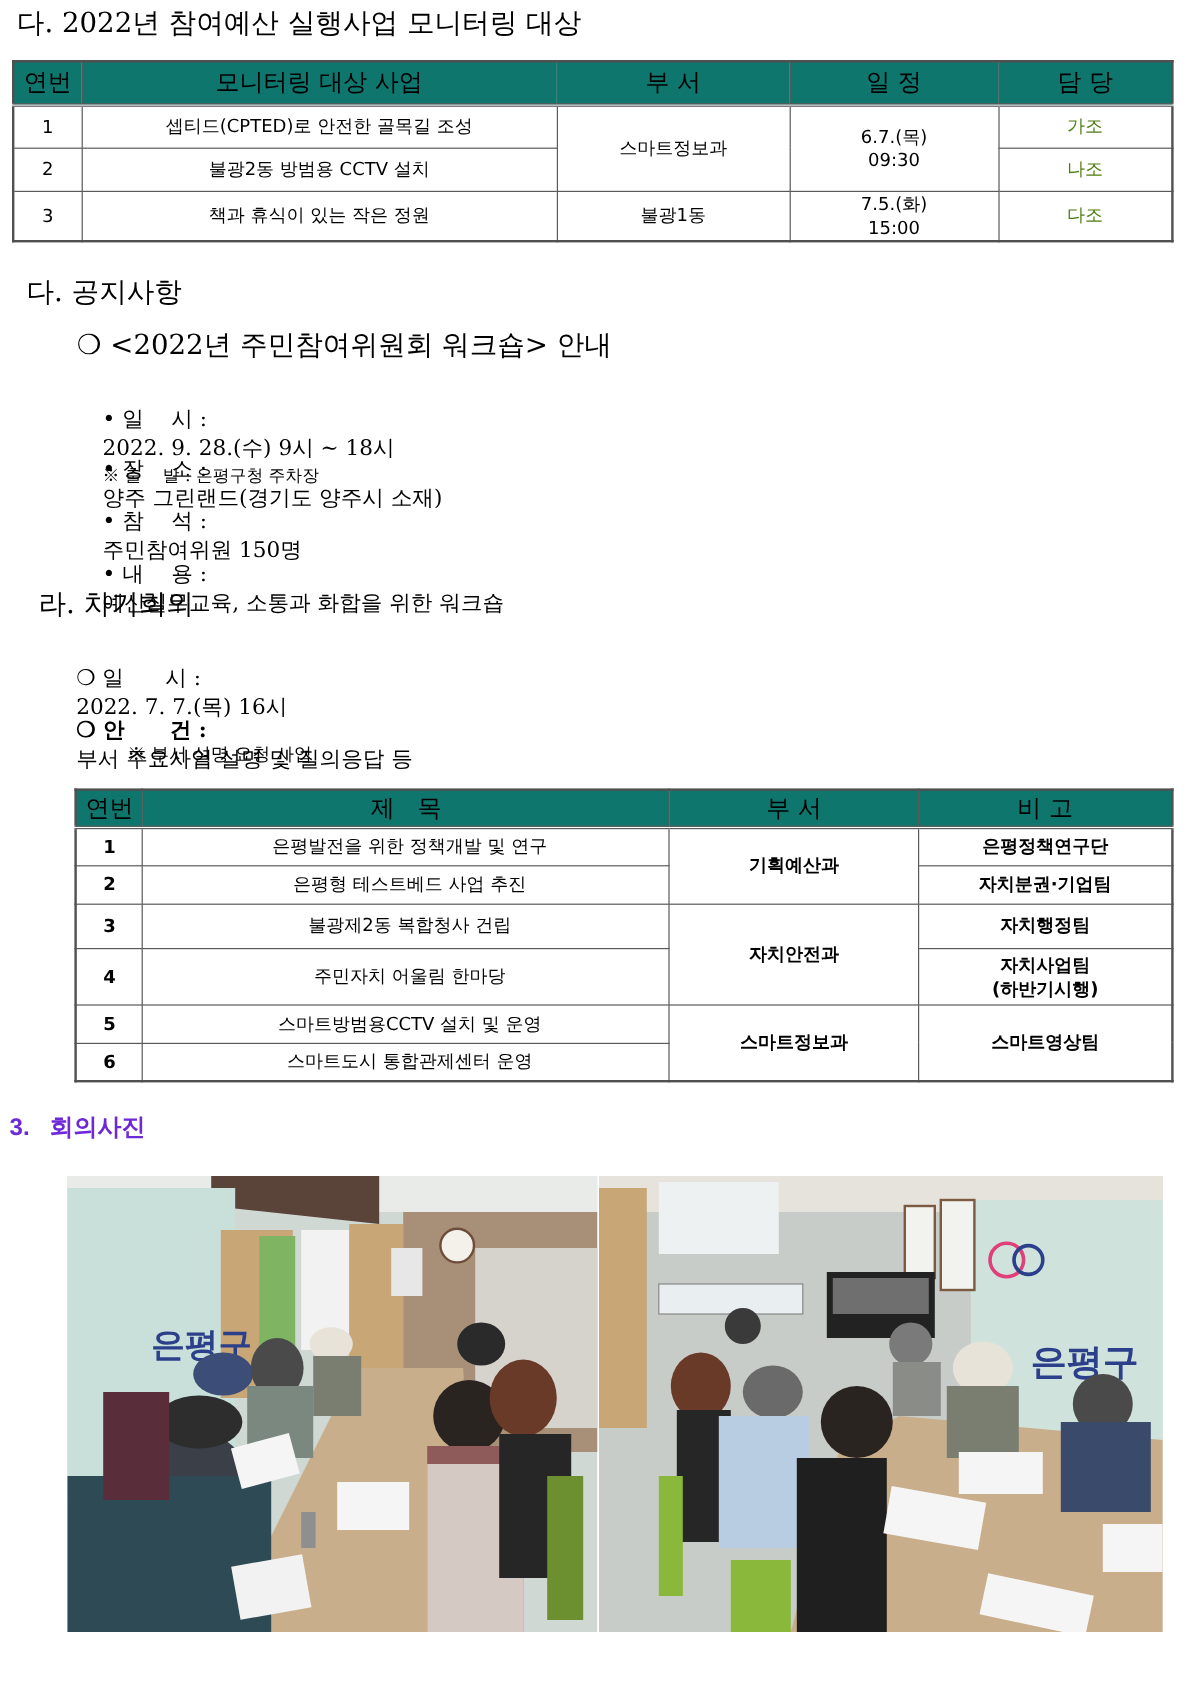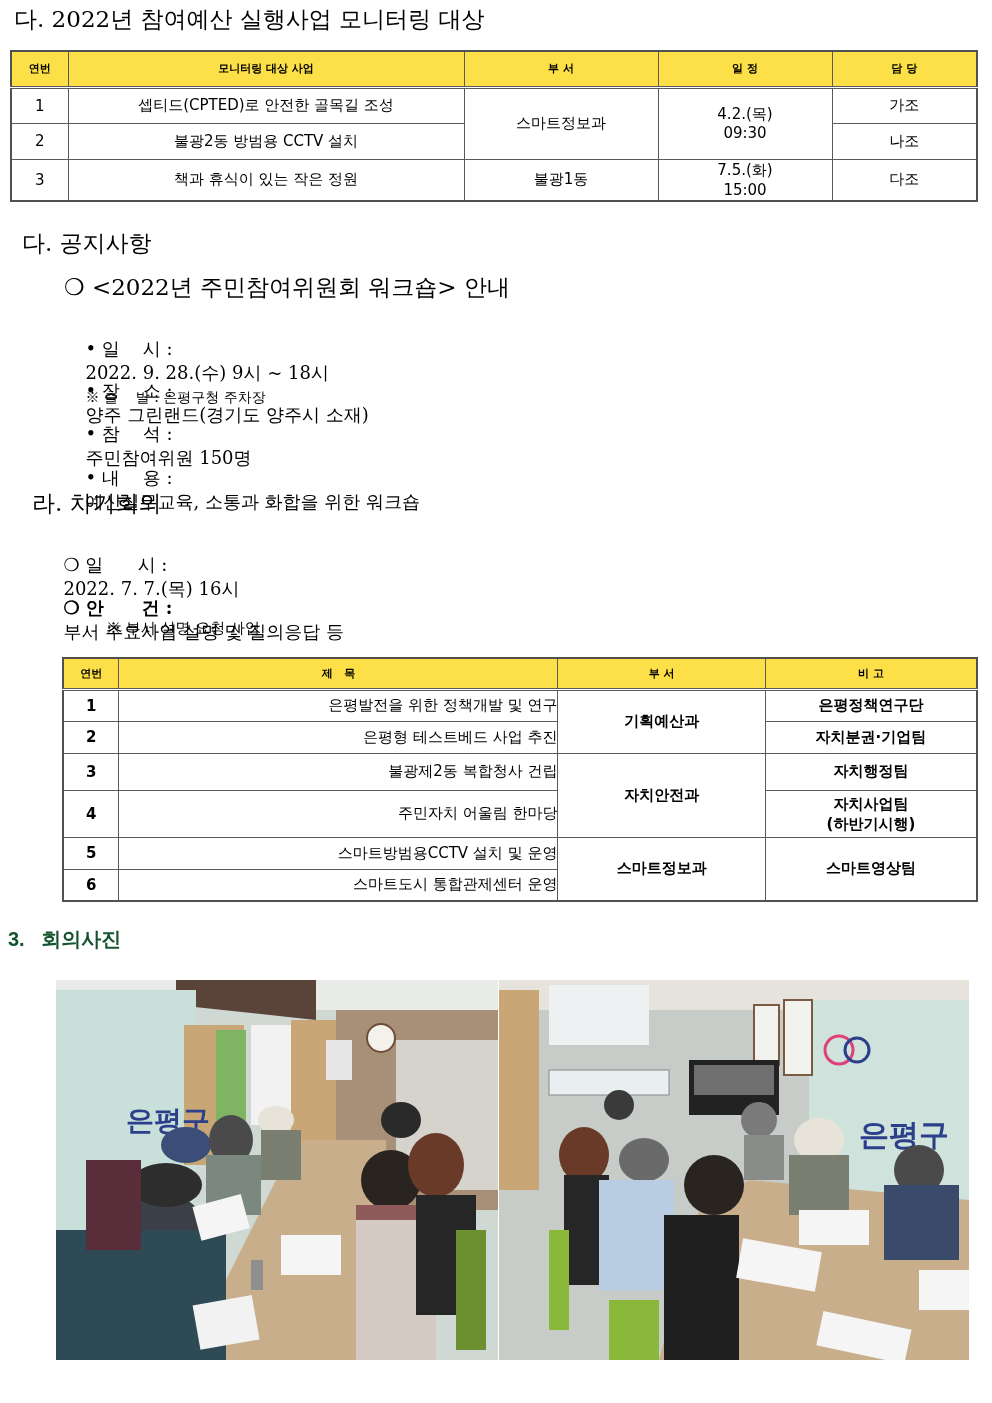--- a/index.html
+++ b/index.html
@@ -7,27 +7,27 @@
   .serif { font-family: "DejaVu Serif", "Liberation Serif", serif; }
   .abs { position: absolute; white-space: nowrap; }
 
   .heading { font-size: 23px; }
   .line { font-size: 18px; }
   .small { font-size: 15px; }
 
   table.t { position: absolute; border-collapse: collapse; font-family: "DejaVu Sans", "Liberation Sans", sans-serif; }
   table.t td, table.t th { border: 1px solid #5a5a5a; text-align: center; vertical-align: middle; padding: 0; }
   table.t { border: 2px solid #505050; }
-  table.t thead th { background: #fde047; font-weight: bold; font-size: 11px; border-bottom: 3px double #5a5a5a; }
+  table.t thead th { background: #0f766e; font-weight: normal; font-size: 20px; border-bottom: 3px double #5a5a5a; }
   table.t1 td { font-size: 15px; }
   table.t2 td { font-size: 15px; font-weight: bold; }
-  table.t2 td.title { text-align: right; padding-left: 6px; font-weight: normal; }
-  .blue { color: #000000; font-family: Liberation Mono, monospace; }
-
-  .section3 { color: #14532d; font-weight: bold; font-size: 20px; font-family: "Liberation Sans", "DejaVu Sans", sans-serif; }
+  table.t2 td.title { text-align: center; padding-left: 6px; font-weight: normal; }
+  .blue { color: #4d7c0f; font-family: Liberation Mono, monospace; }
+
+  .section3 { color: #6d28d9; font-weight: bold; font-size: 20px; font-family: "Liberation Sans", "DejaVu Sans", sans-serif; }
 
   .photo { position: absolute; overflow: hidden; }
   .photo svg { display: block; }
 </style>
 </head>
 <body>
 
 <div class="abs serif heading" style="left:14px; top:4px;">다. 2022년 참여예산 실행사업 모니터링 대상</div>
 
 <table class="t t1" style="left:10px; top:50px; width:968px;">
@@ -46,21 +46,21 @@
       <th>일 정</th>
       <th>담 당</th>
     </tr>
   </thead>
   <tbody>
     <tr style="height:36px">
       <td>1</td>
       <td>셉티드(CPTED)로 안전한 골목길 조성</td>
       <td rowspan="2">스마트정보과</td>
       <td rowspan="2">
-        <div>4.2.(목)</div>
+        <div>6.7.(목)</div>
         <div>09:30</div>
       </td>
       <td class="blue">가조</td>
     </tr>
     <tr style="height:36px">
       <td>2</td>
       <td>불광2동 방범용 CCTV 설치</td>
       <td class="blue">나조</td>
     </tr>
     <tr style="height:42px">

